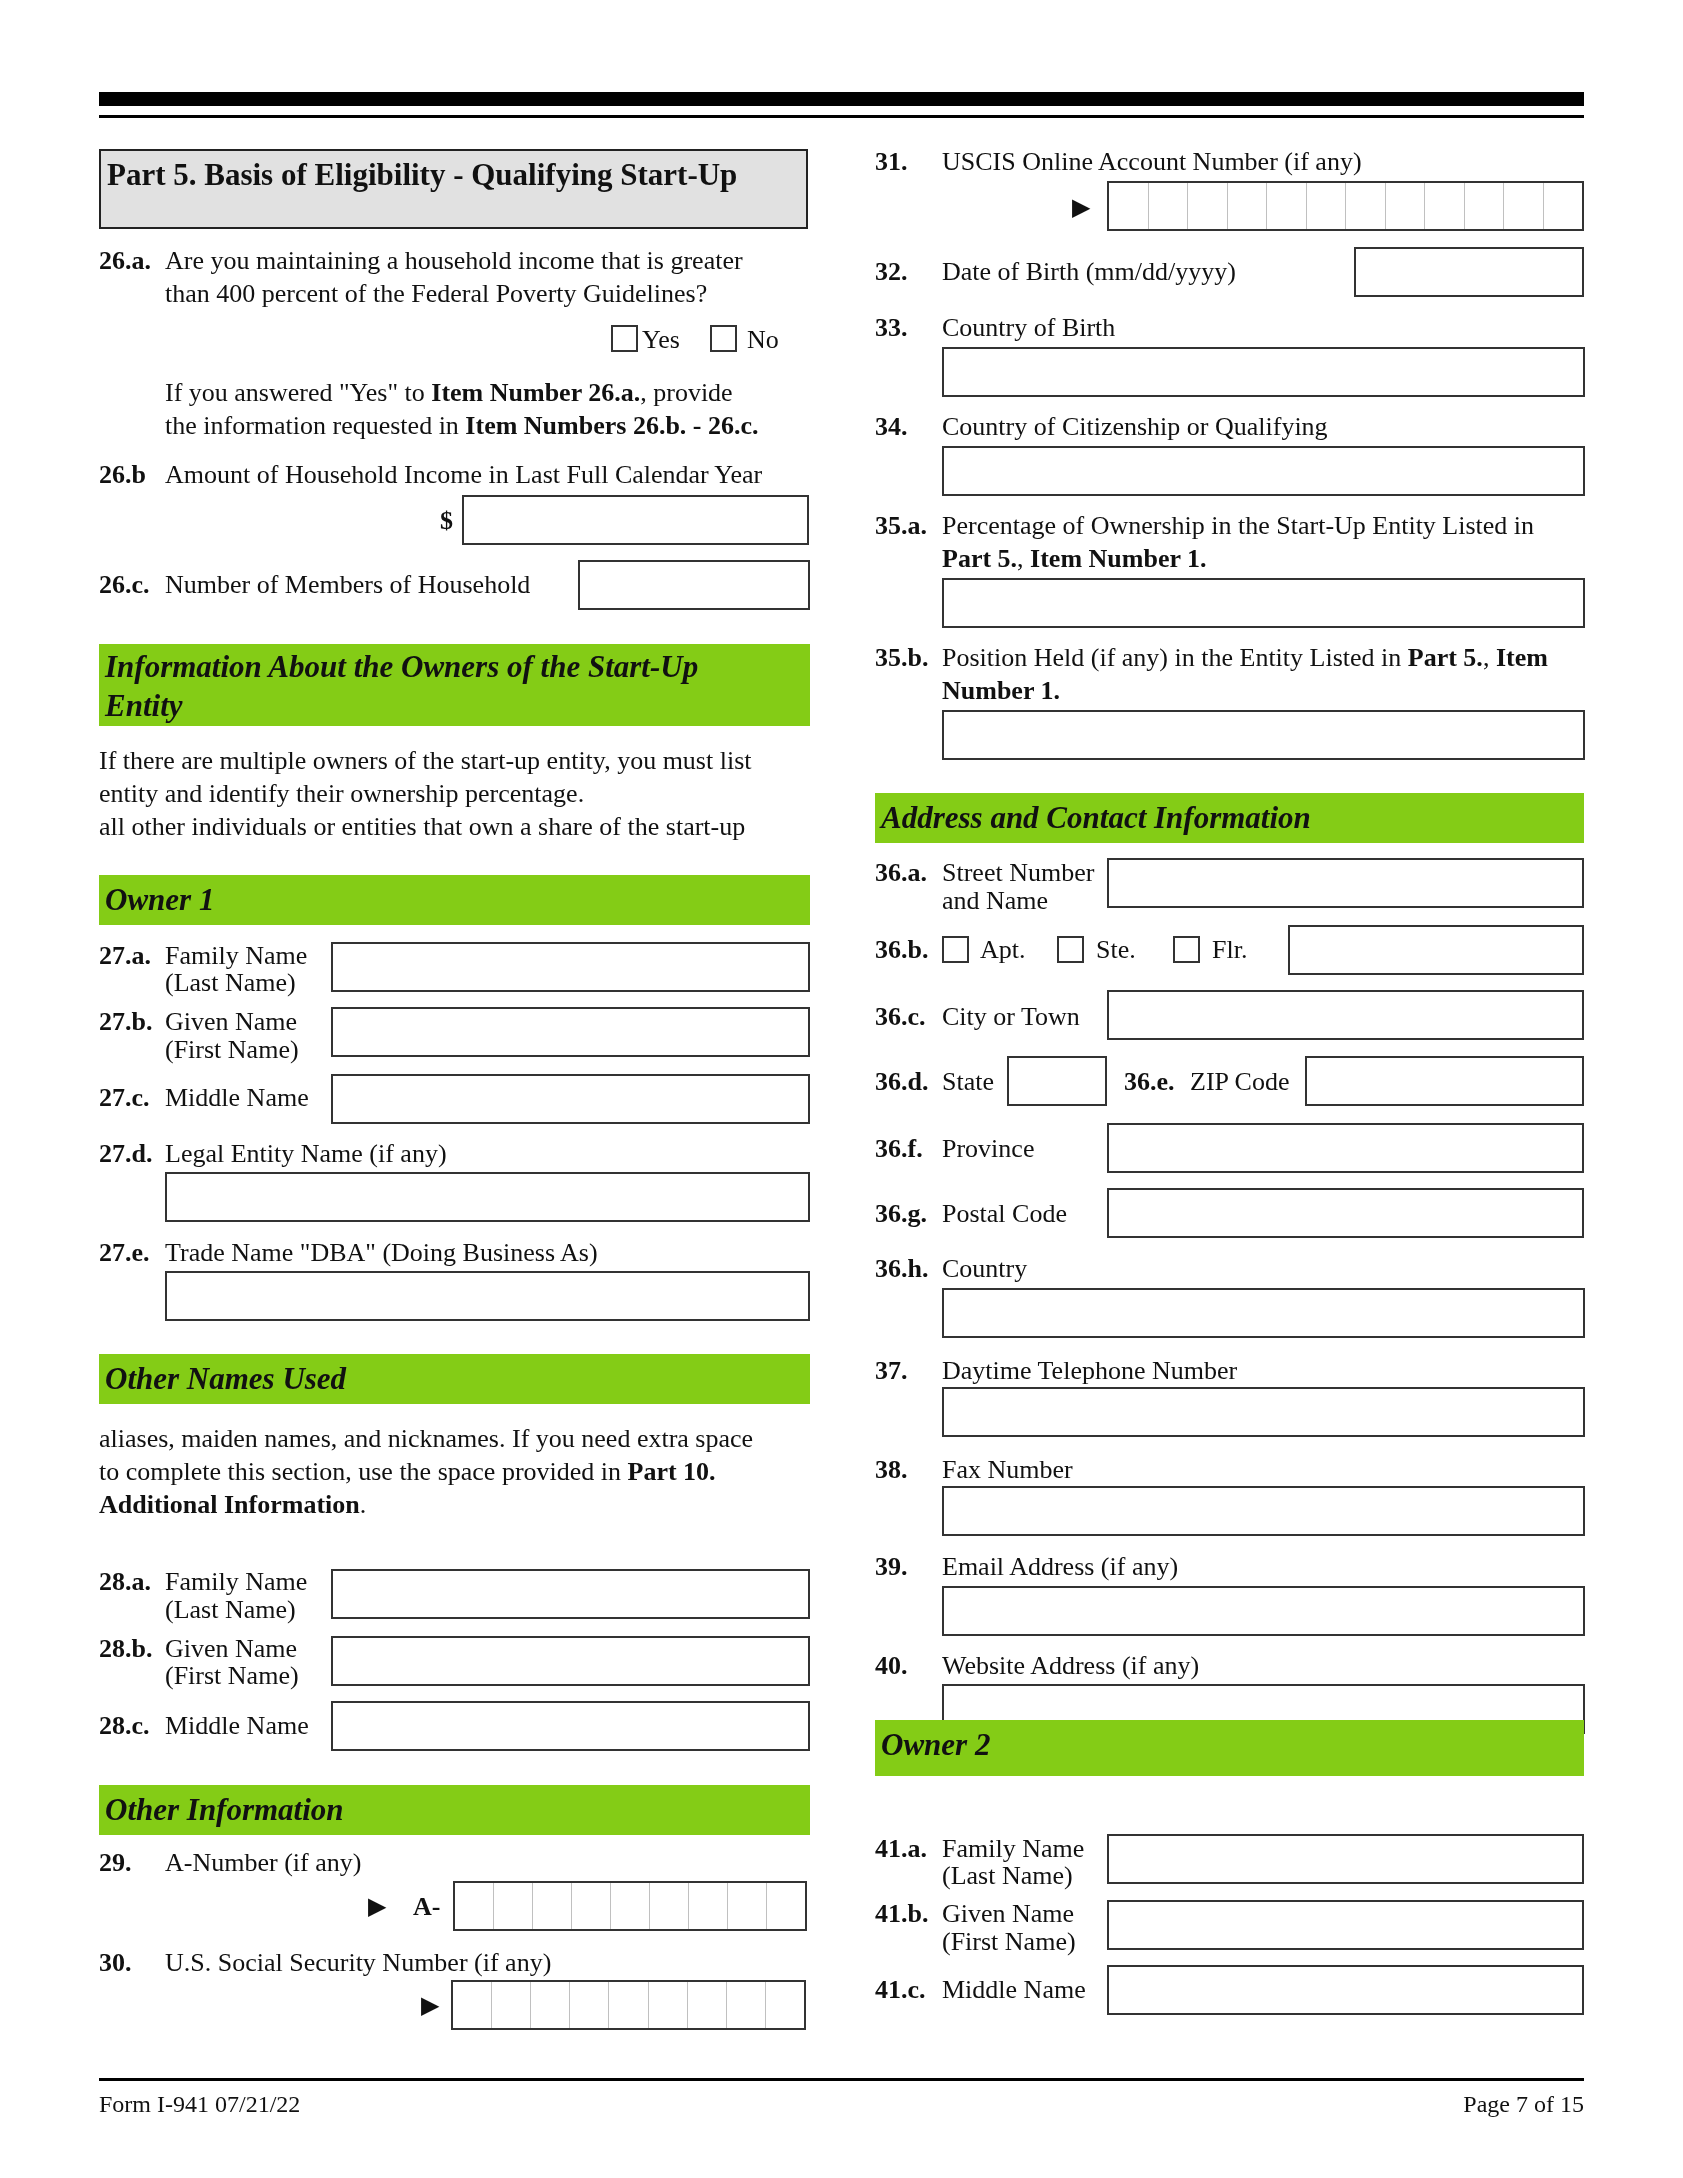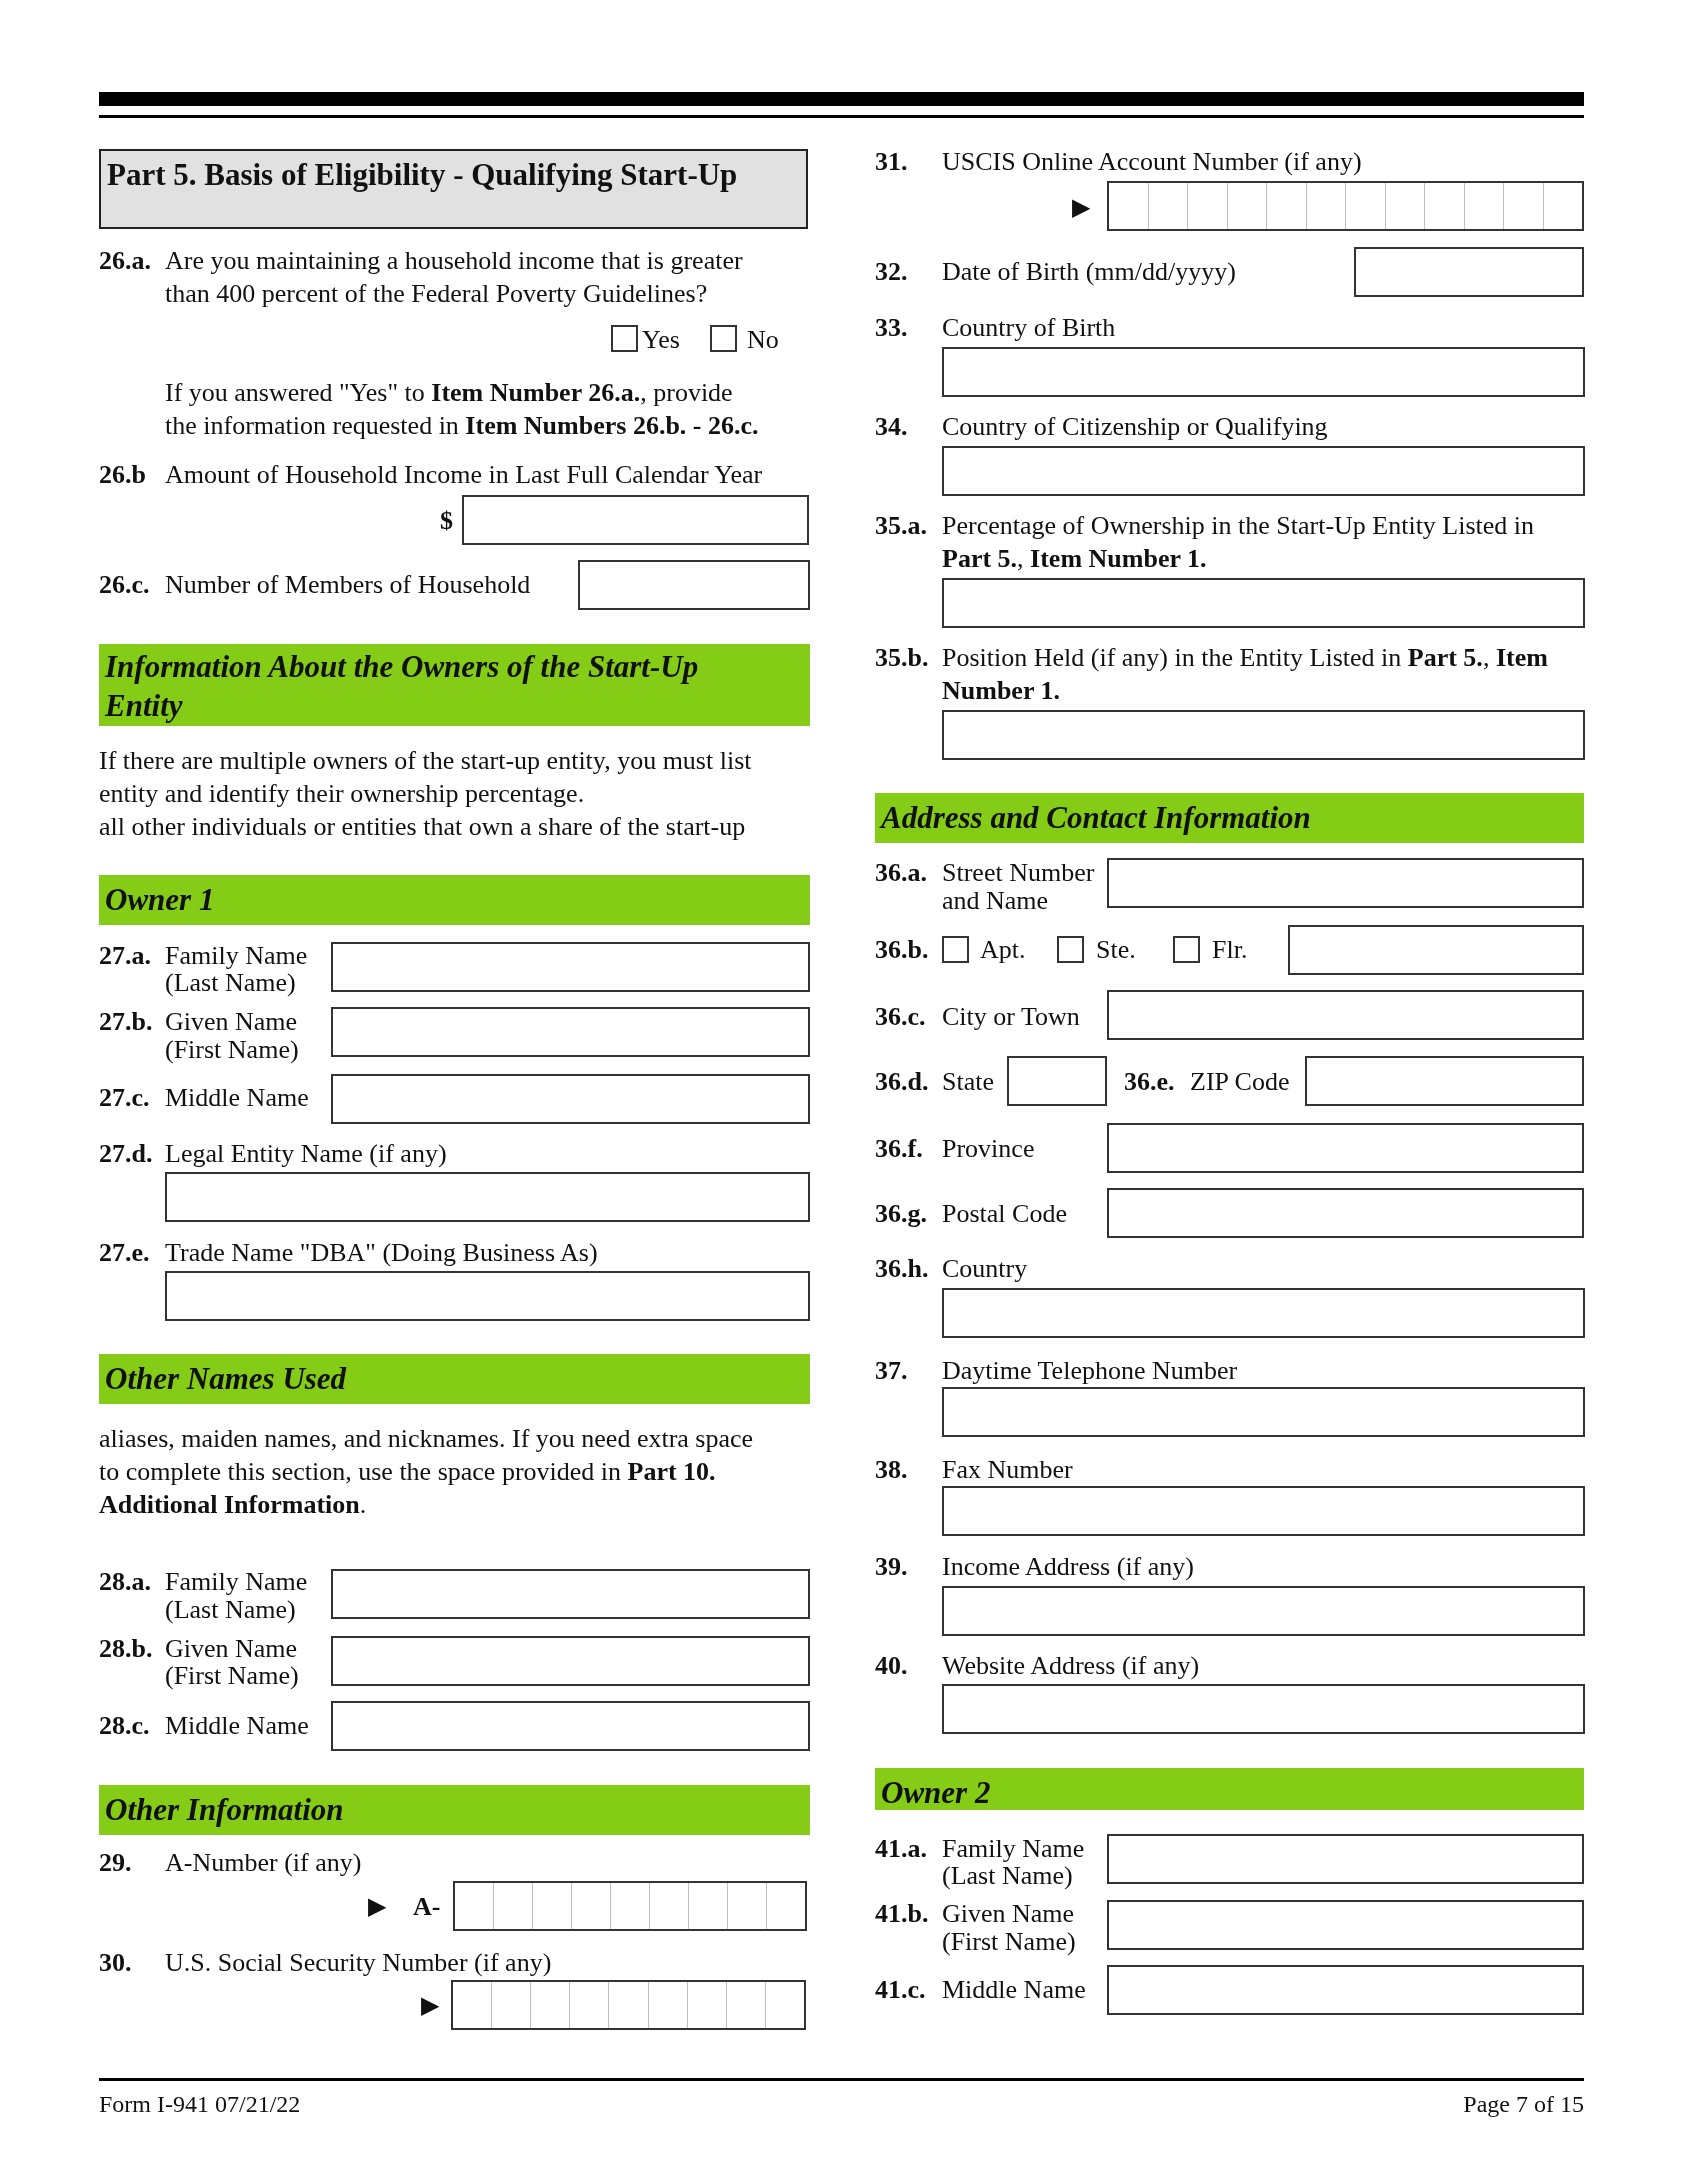--- a/index.html
+++ b/index.html
@@ -223,28 +223,28 @@
 
 <span class="t num" style="left:875px;top:1358px">37.</span>
 <span class="t" style="left:942px;top:1358px">Daytime Telephone Number</span>
 <div class="fld" style="left:942px;top:1387px;width:643px;height:50px"></div>
 
 <span class="t num" style="left:875px;top:1457px">38.</span>
 <span class="t" style="left:942px;top:1457px">Fax Number</span>
 <div class="fld" style="left:942px;top:1486px;width:643px;height:50px"></div>
 
 <span class="t num" style="left:875px;top:1554px">39.</span>
-<span class="t" style="left:942px;top:1554px">Income Address (if any)</span>
+<span class="t" style="left:942px;top:1554px">Email Address (if any)</span>
 <div class="fld" style="left:942px;top:1586px;width:643px;height:50px"></div>
 
 <span class="t num" style="left:875px;top:1653px">40.</span>
 <span class="t" style="left:942px;top:1653px">Website Address (if any)</span>
 <div class="fld" style="left:942px;top:1684px;width:643px;height:50px"></div>
 
-<div class="sec" style="left:875px;top:1768px;width:709px;height:42px;line-height:50px">Owner 2</div>
+<div class="sec" style="left:875px;top:1720px;width:709px;height:56px;line-height:50px">Owner 2</div>
 
 <span class="t num" style="left:875px;top:1836px">41.a.</span>
 <span class="t" style="left:942px;top:1836px">Family Name</span>
 <span class="t" style="left:942px;top:1863px">(Last Name)</span>
 <div class="fld" style="left:1107px;top:1834px;width:477px;height:50px"></div>
 
 <span class="t num" style="left:875px;top:1901px">41.b.</span>
 <span class="t" style="left:942px;top:1901px">Given Name</span>
 <span class="t" style="left:942px;top:1929px">(First Name)</span>
 <div class="fld" style="left:1107px;top:1900px;width:477px;height:50px"></div>

